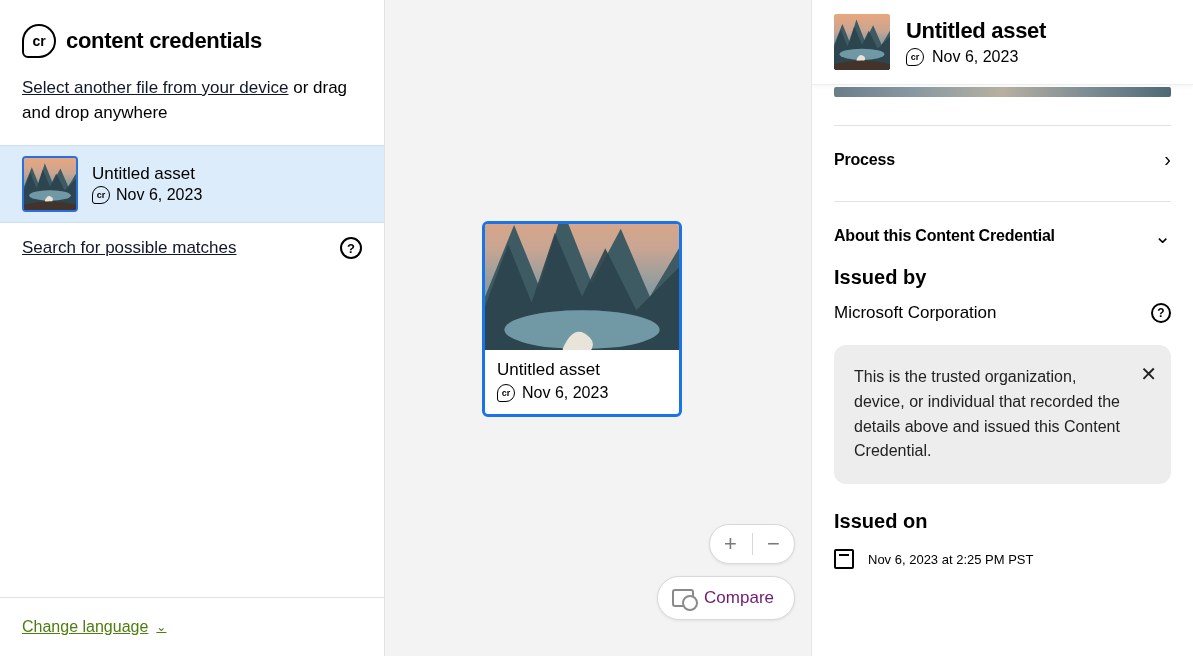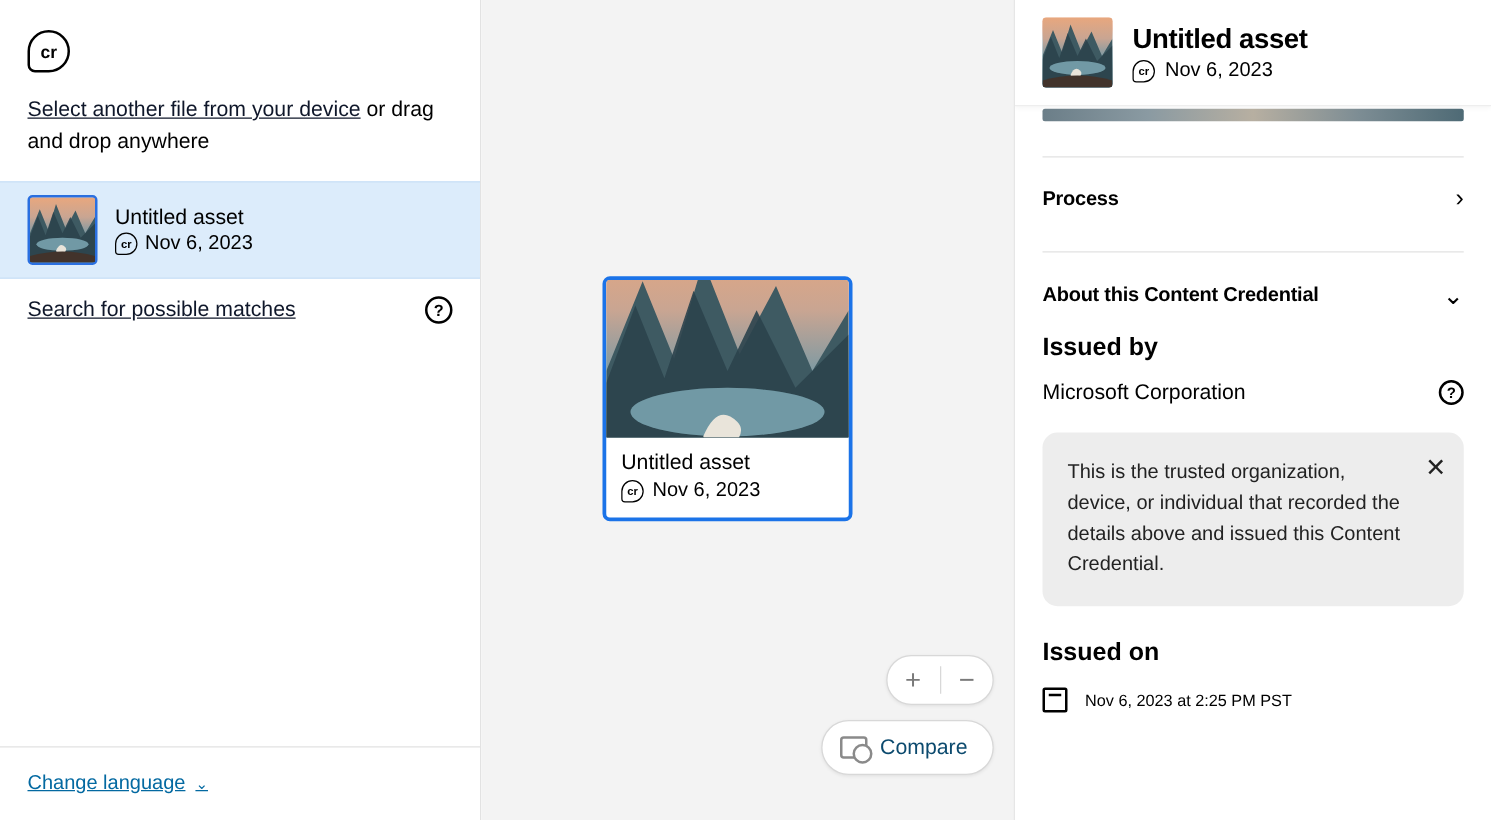--- a/index.html
+++ b/index.html
@@ -85,21 +85,21 @@
     display:flex; align-items:center; justify-content:center;
     font-size:13px; font-weight:700;
   }
 
   .sidebar-footer {
     margin-top:auto;
     border-top:1px solid #e2e2e2;
     padding: 20px 22px;
     font-size:16px;
   }
-  .lang-link { color:#0369a1; text-decoration:underline; display:inline-flex; align-items:center; gap:8px; }
+  .lang-link { color:#4d7c0f; text-decoration:underline; display:inline-flex; align-items:center; gap:8px; }
   .chevron-down { font-size:12px; }
 
   
   .canvas {
     flex: 1;
     background: #f3f3f3;
     position: relative;
     border-right: 1px solid #e6e6e6;
   }
   .card {
@@ -124,21 +124,21 @@
     box-shadow: 0 1px 3px rgba(0,0,0,.08);
   }
   .zoom-ctrl .sep { width:1px; height:22px; background:#d8d8d8; margin:0 6px; }
   .zoom-btn { width:30px; text-align:center; font-size:22px; color:#7a7a7a; cursor:pointer; user-select:none; }
 
   .compare-btn {
     position:absolute; right:16px; bottom:36px;
     height:44px; padding: 0 20px 0 14px;
     background:#fff; border:1px solid #d8d8d8; border-radius:999px;
     display:flex; align-items:center; gap:10px;
-    color:#0c4a6e; font-size:17px;
+    color:#701a75; font-size:17px;
     box-shadow: 0 1px 3px rgba(0,0,0,.08);
   }
   .compare-icon {
     width:22px; height:18px; border:2px solid #8a8a8a; border-radius:3px;
     position:relative;
   }
   .compare-icon::after{
     content:""; position:absolute; right:-6px; bottom:-6px;
     width:12px; height:12px; border:2px solid #8a8a8a; border-radius:50%; background:#fff;
   }
@@ -224,20 +224,21 @@
       <ellipse cx="50" cy="72" rx="40" ry="10" fill="#9fc4cf" opacity=".3"></ellipse>
       <path d="M40 82 q6 -14 14 -6 q4 4 -2 10 q-8 6 -12 -4" fill="#e9e4da"></path>
       <path d="M0 90 q50 -14 100 0 l0 10 -100 0z" fill="#42332b"></path>
     </g>
   </defs>
 </svg>
 
 <aside class="sidebar">
   <div class="logo-row">
     <div class="cr-badge">cr</div>
+    <div class="brand">content credentials</div>
   </div>
 
   <div class="select-text">
     <a href="#">Select another file from your device</a><span class="rest"> or drag and drop anywhere</span>
   </div>
 
   <div class="asset-row">
     <div class="thumb t">
       <svg viewBox="0 0 100 100" preserveAspectRatio="xMidYMid slice">
           <use href="#landscape"></use>

